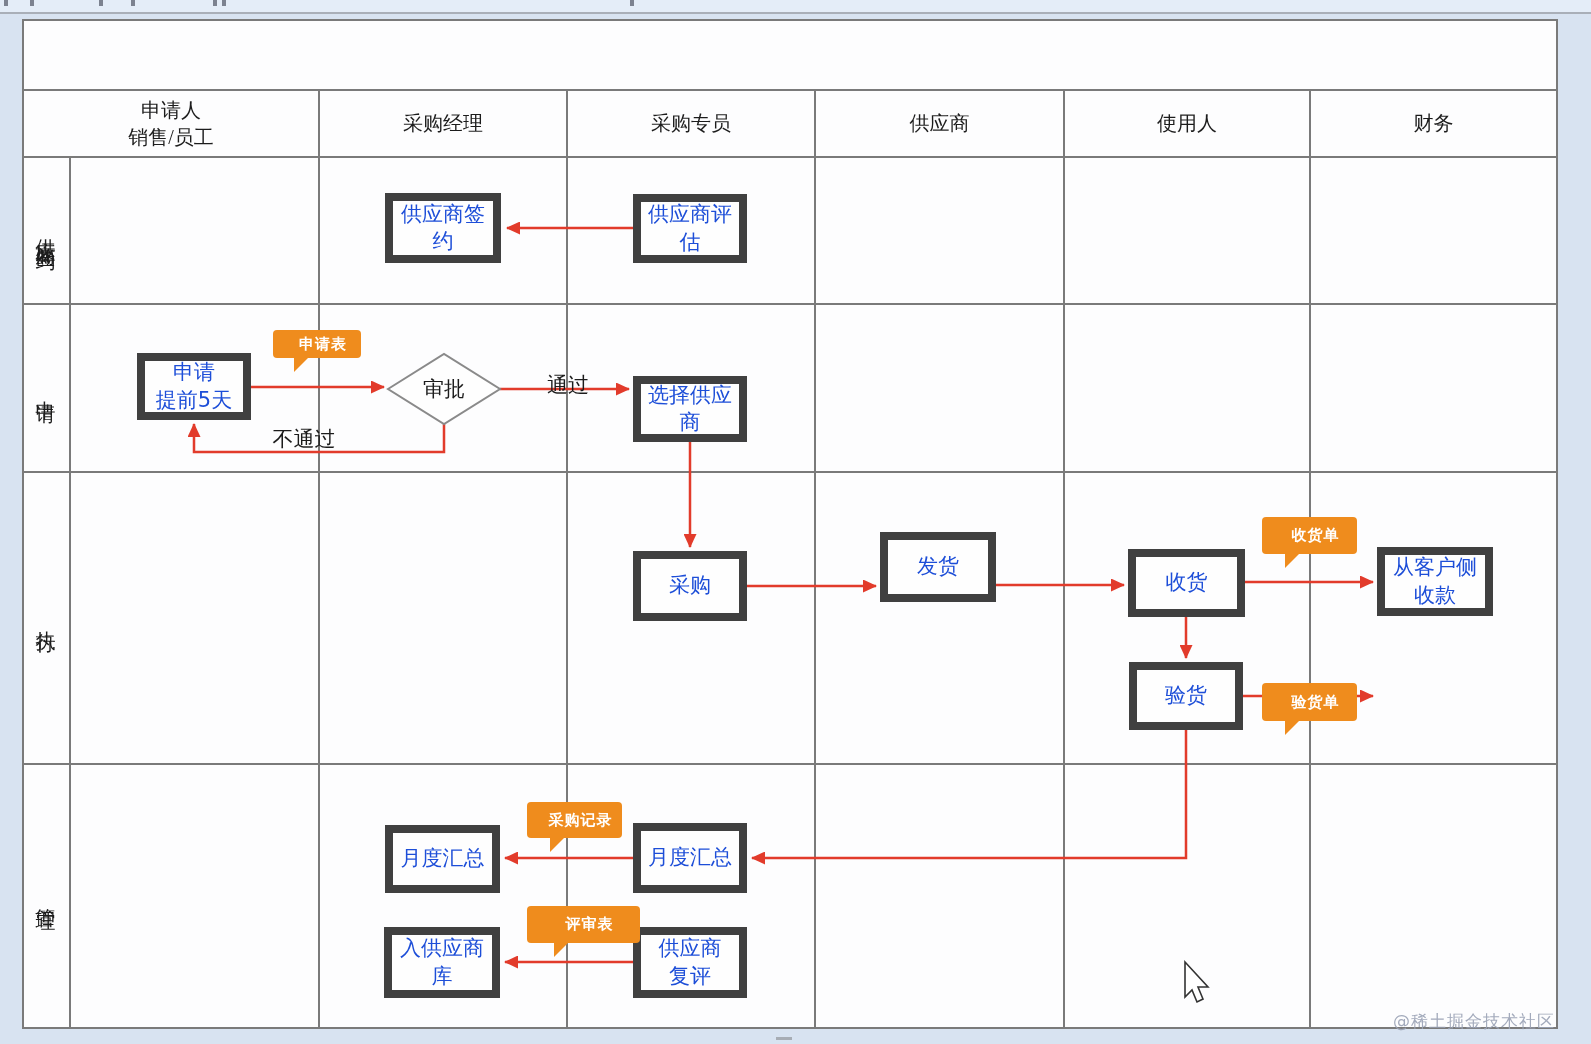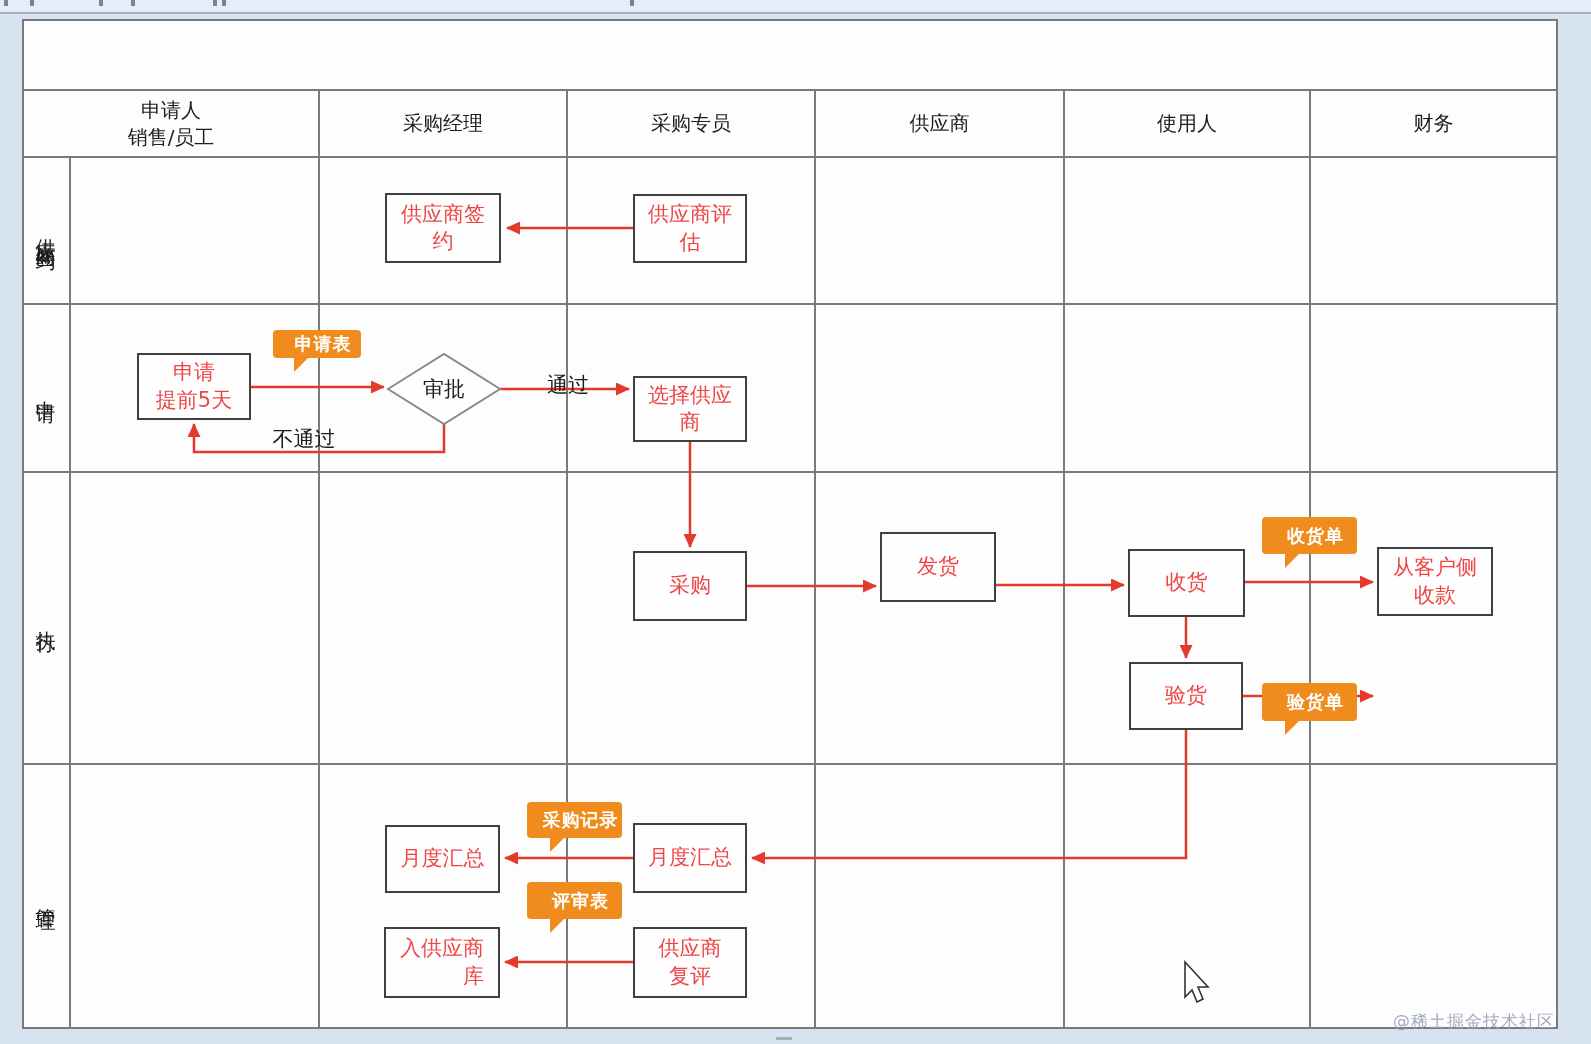--- a/index.html
+++ b/index.html
@@ -12,43 +12,43 @@
     color:#1c1c1c;
   }
   .topstrip{
     position:absolute;left:0;top:0;width:1591px;height:12px;
     background:#e4edf8;border-bottom:2px solid #a9afb8;
   }
   .strip-mark{position:absolute;top:0;width:4px;height:6px;background:#7c8290;}
   svg.layer{position:absolute;left:0;top:0;z-index:1;}
   .node{
     position:absolute;z-index:3;
-    background:#fefefe;border:2px solid #404040;
+    background:#fefefe;border:8px solid #404040;
     display:flex;align-items:center;justify-content:center;
     text-align:center;white-space:pre-line;
-    font-size:21px;line-height:1.3;color:#ef4444;
+    font-size:21px;line-height:1.3;color:#1d4ed8;
     box-sizing:border-box;
   }
   .plain-label{
     position:absolute;z-index:3;
     display:flex;align-items:center;justify-content:center;
     text-align:center;white-space:pre-line;
   }
   .title{font-size:33px;font-weight:bold;letter-spacing:2px;}
   .colhead{font-size:20px;}
   .lanehead{
     writing-mode:vertical-rl;text-orientation:upright;
     font-size:20px;letter-spacing:3px;
   }
   .edge-label{font-size:21px;z-index:4;}
   .callout{
     position:absolute;z-index:5;
     background:#ef8c1d;border-radius:4px;
     display:flex;align-items:center;justify-content:center;
-    color:#fff;font-size:18px;font-weight:bold;letter-spacing:1px;
+    color:#fff;font-size:15px;font-weight:bold;letter-spacing:1px;
     box-sizing:border-box;
     padding-left:12px;
   }
   .callout::after{
     content:"";position:absolute;top:100%;left:24%;
     width:0;height:0;margin-top:-1px;
     border-top:15px solid #ef8c1d;
     border-right:15px solid transparent;
   }
   .watermark{
@@ -109,21 +109,21 @@
       <path d="M633,858 H505" marker-end="url(#arr)"></path>
       <path d="M633,962 H505" marker-end="url(#arr)"></path>
     </g>
 
     <polygon points="388,389 444,354 500,389 444,424" fill="#fefefe" stroke="#8a8a8a" stroke-width="2"></polygon>
 
     <path d="M1185,962 L1185,997 L1192,990 L1197,1002 L1203,999 L1198,987 L1208,987 Z" fill="#ffffff" stroke="#333333" stroke-width="1.6"></path>
   </svg>
 
 
-  <div class="plain-label colhead" style="left:23px;top:90px;width:296px;height:67px;">申请人
+  <div class="plain-label colhead" style="left:23px;top:90px;width:296px;height:67px;font-family:Liberation Serif, serif;">申请人
 销售/员工</div>
   <div class="plain-label colhead" style="left:319px;top:90px;width:248px;height:67px;">采购经理</div>
   <div class="plain-label colhead" style="left:567px;top:90px;width:248px;height:67px;">采购专员</div>
   <div class="plain-label colhead" style="left:815px;top:90px;width:249px;height:67px;">供应商</div>
   <div class="plain-label colhead" style="left:1064px;top:90px;width:246px;height:67px;">使用人</div>
   <div class="plain-label colhead" style="left:1310px;top:90px;width:247px;height:67px;">财务</div>
 
   <div class="plain-label lanehead" style="left:23px;top:157px;width:47px;height:147px;">供应商签约</div>
   <div class="plain-label lanehead" style="left:23px;top:304px;width:47px;height:168px;">申请</div>
   <div class="plain-label lanehead" style="left:23px;top:472px;width:47px;height:292px;">执行</div>
@@ -139,30 +139,30 @@
   <div class="node" style="left:633px;top:352px;width:114px;height:66px;margin-top:24px;">选择供应
 商</div>
   <div class="node" style="left:633px;top:551px;width:114px;height:70px;">采购</div>
   <div class="node" style="left:880px;top:532px;width:116px;height:70px;">发货</div>
   <div class="node" style="left:1128px;top:549px;width:117px;height:68px;">收货</div>
   <div class="node" style="left:1377px;top:547px;width:116px;height:69px;">从客户侧
 收款</div>
   <div class="node" style="left:1129px;top:662px;width:114px;height:68px;">验货</div>
   <div class="node" style="left:385px;top:825px;width:115px;height:68px;">月度汇总</div>
   <div class="node" style="left:633px;top:823px;width:114px;height:70px;">月度汇总</div>
-  <div class="node" style="left:384px;top:927px;width:116px;height:71px;text-align:right;">入供应商
+  <div class="node" style="left:384px;top:927px;width:116px;height:71px;">入供应商
 库</div>
   <div class="node" style="left:633px;top:927px;width:114px;height:71px;">供应商
 复评</div>
 
   <div class="plain-label edge-label" style="left:538px;top:370px;width:60px;height:30px;">通过</div>
   <div class="plain-label edge-label" style="left:266px;top:425px;width:76px;height:28px;">不通过</div>
 
   <div class="callout" style="left:273px;top:330px;width:88px;height:28px;">申请表</div>
   <div class="callout" style="left:1262px;top:517px;width:95px;height:37px;">收货单</div>
   <div class="callout" style="left:1262px;top:635px;width:95px;height:38px;margin-top:48px;">验货单</div>
   <div class="callout" style="left:527px;top:802px;width:95px;height:36px;">采购记录</div>
-  <div class="callout" style="left:527px;top:882px;width:95px;height:37px;">评审表</div>
+  <div class="callout" style="left:527px;top:906px;width:113px;height:37px;">评审表</div>
 
   <div class="watermark" style="left:1393px;top:1010px;">@稀土掘金技术社区</div>
   <div class="bottom-mark" style="left:776px;top:1037px;width:16px;height:3px;"></div>
 
 </div>
 
 </body></html>

